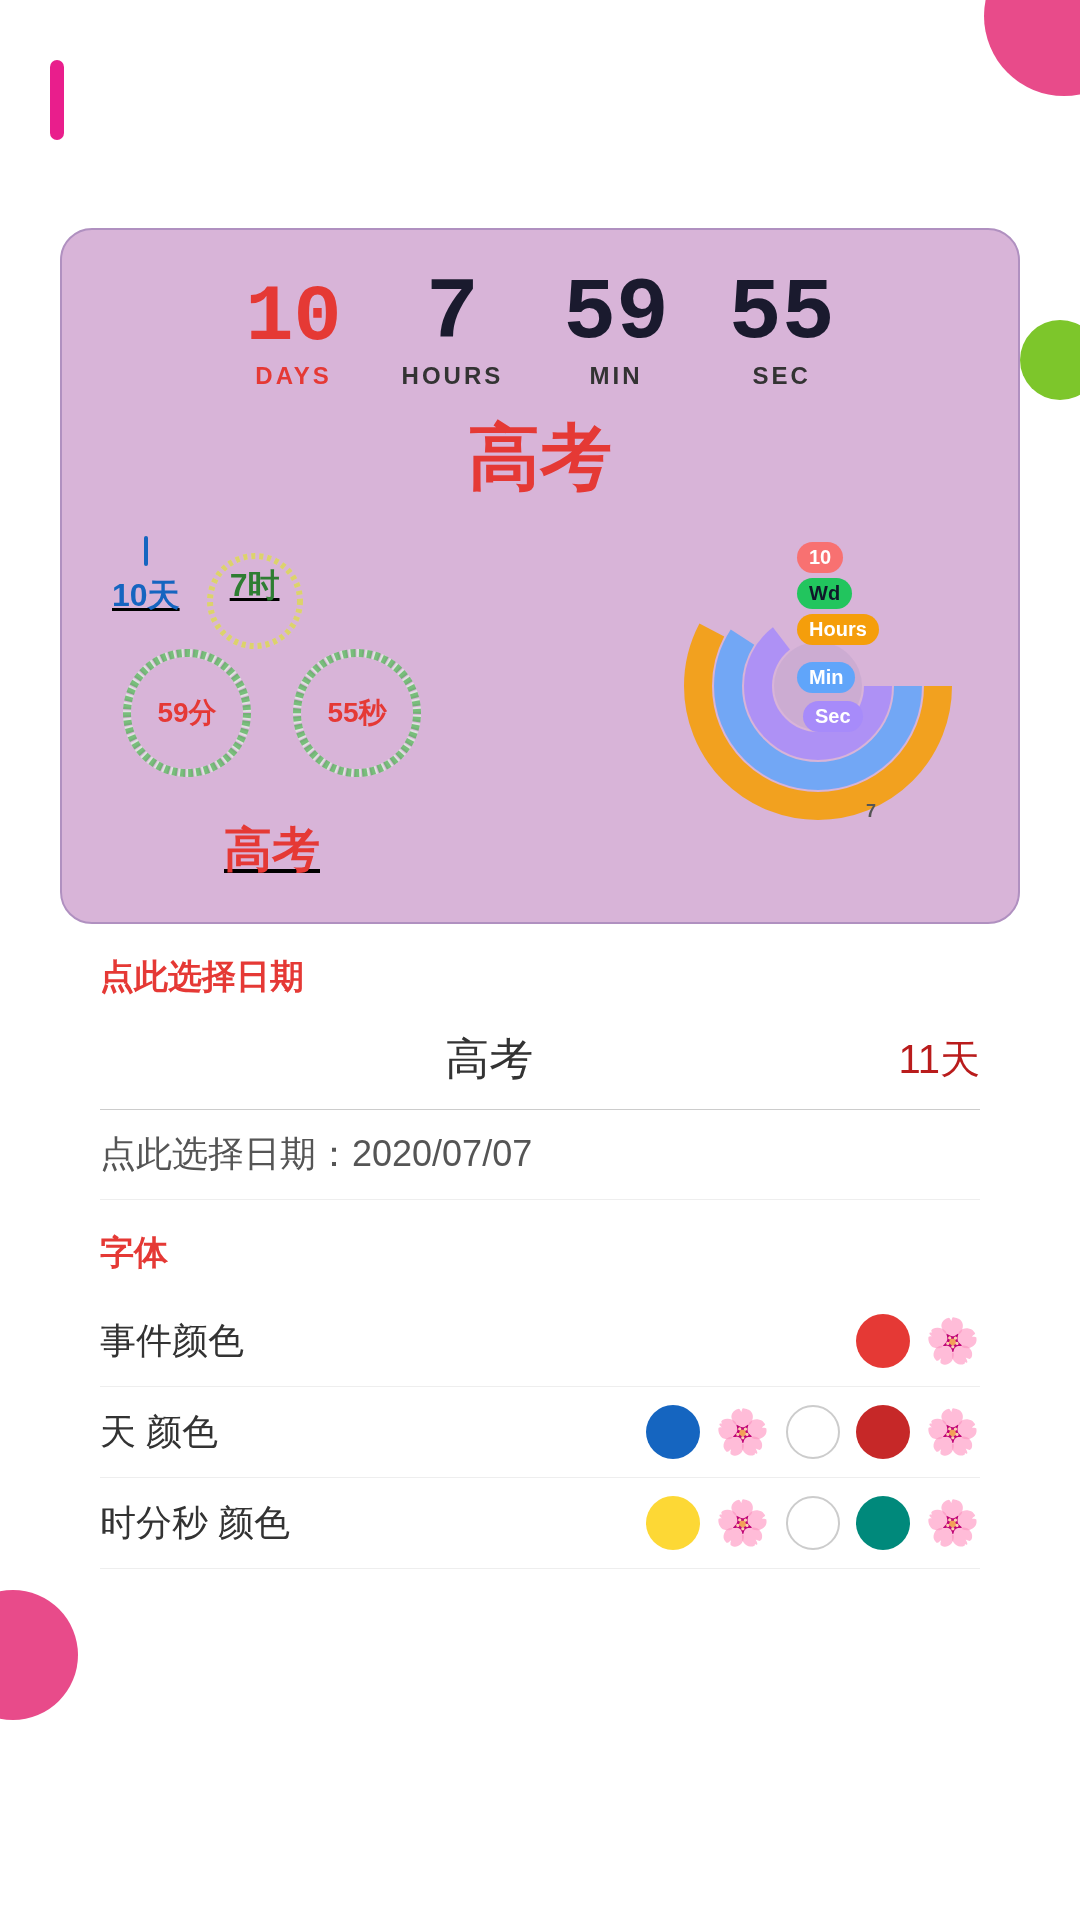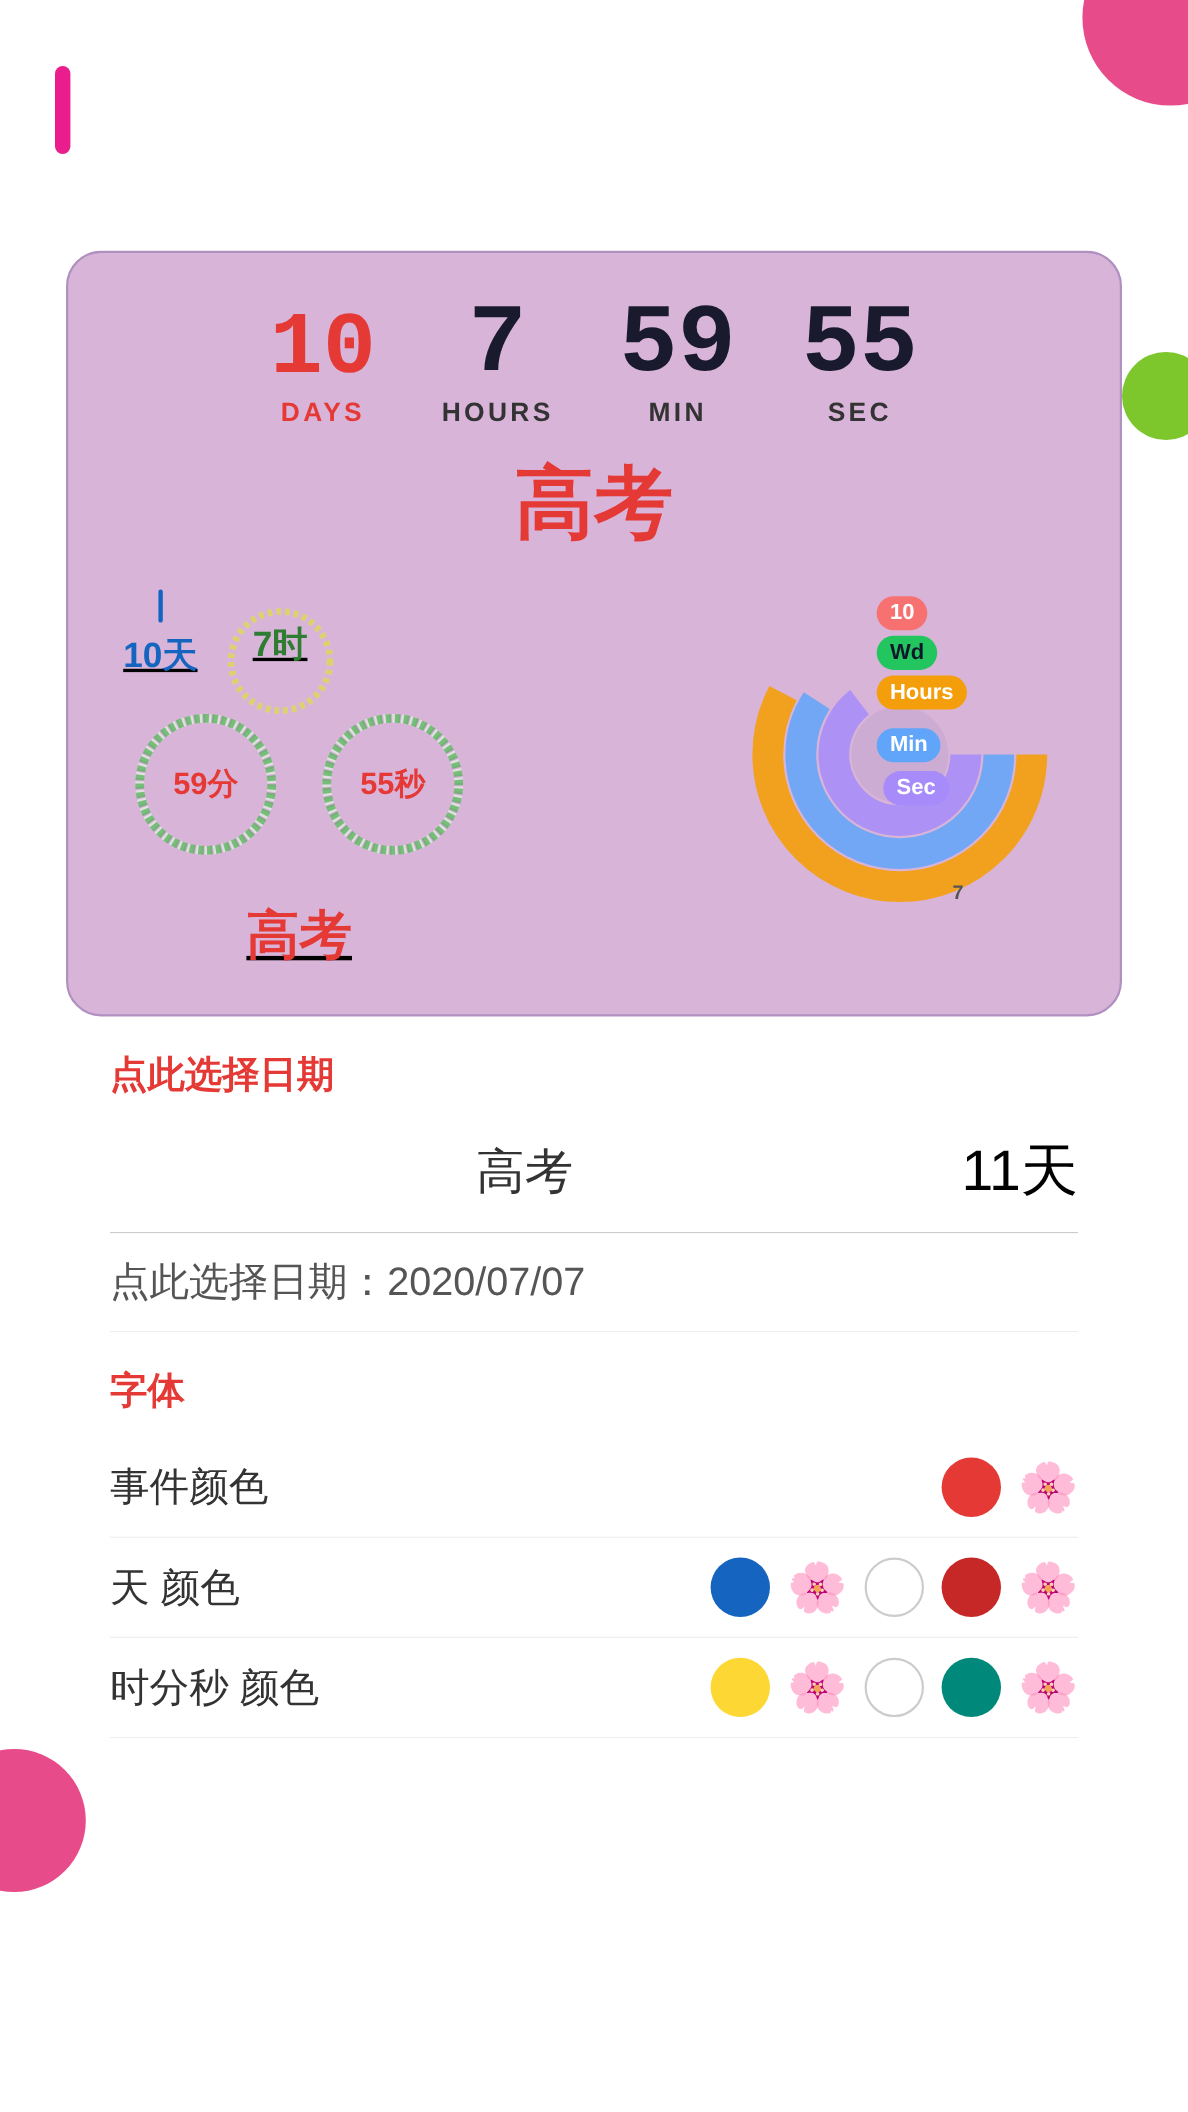--- a/index.html
+++ b/index.html
@@ -233,22 +233,22 @@
       padding-bottom: 20px;
       margin-bottom: 20px;
     }
     .input-text {
       font-size: 44px;
       color: #333;
       flex: 1;
       text-align: center;
     }
     .days-count {
-      font-size: 52px;
-      color: #000000;
+      font-size: 40px;
+      color: #b91c1c;
       margin-left: 20px;
     }
 
     .date-row {
       text-align: left;
       font-size: 36px;
       color: #555;
       margin-bottom: 30px;
       padding-bottom: 20px;
       border-bottom: 1px solid #eee;

